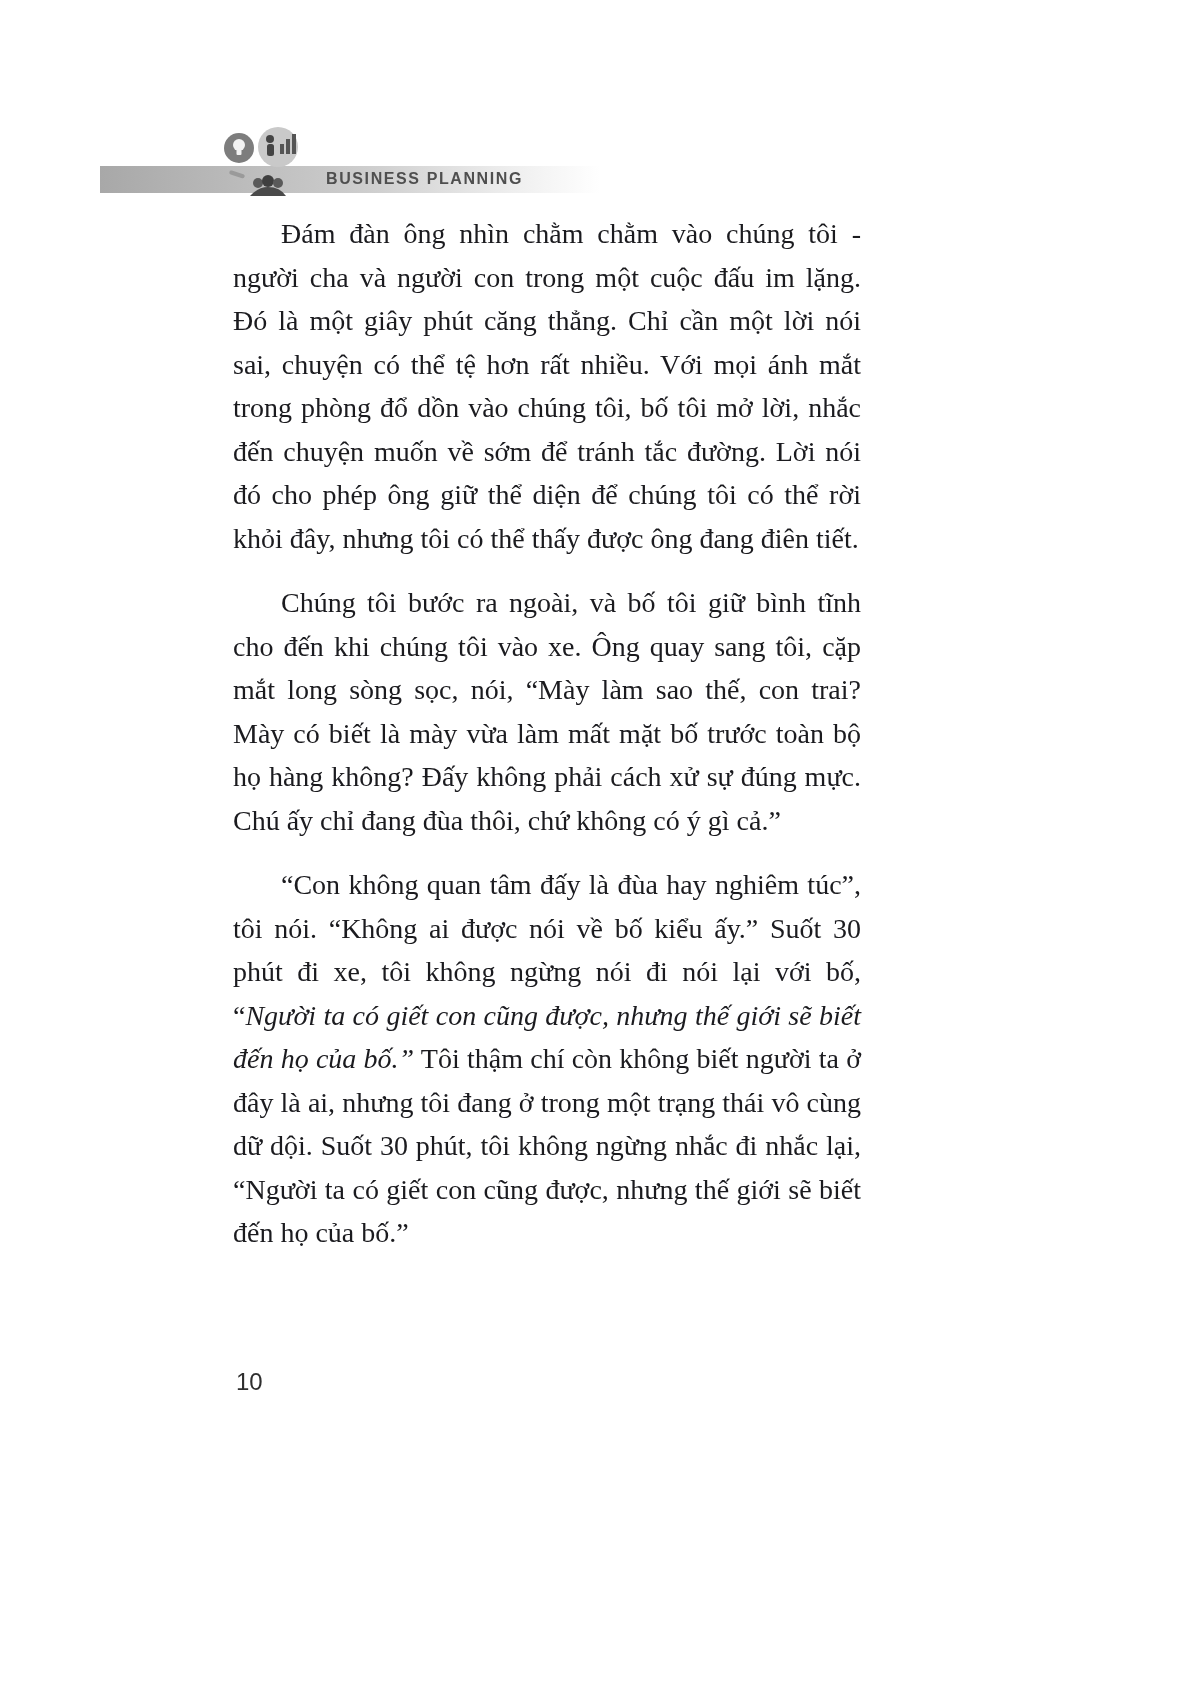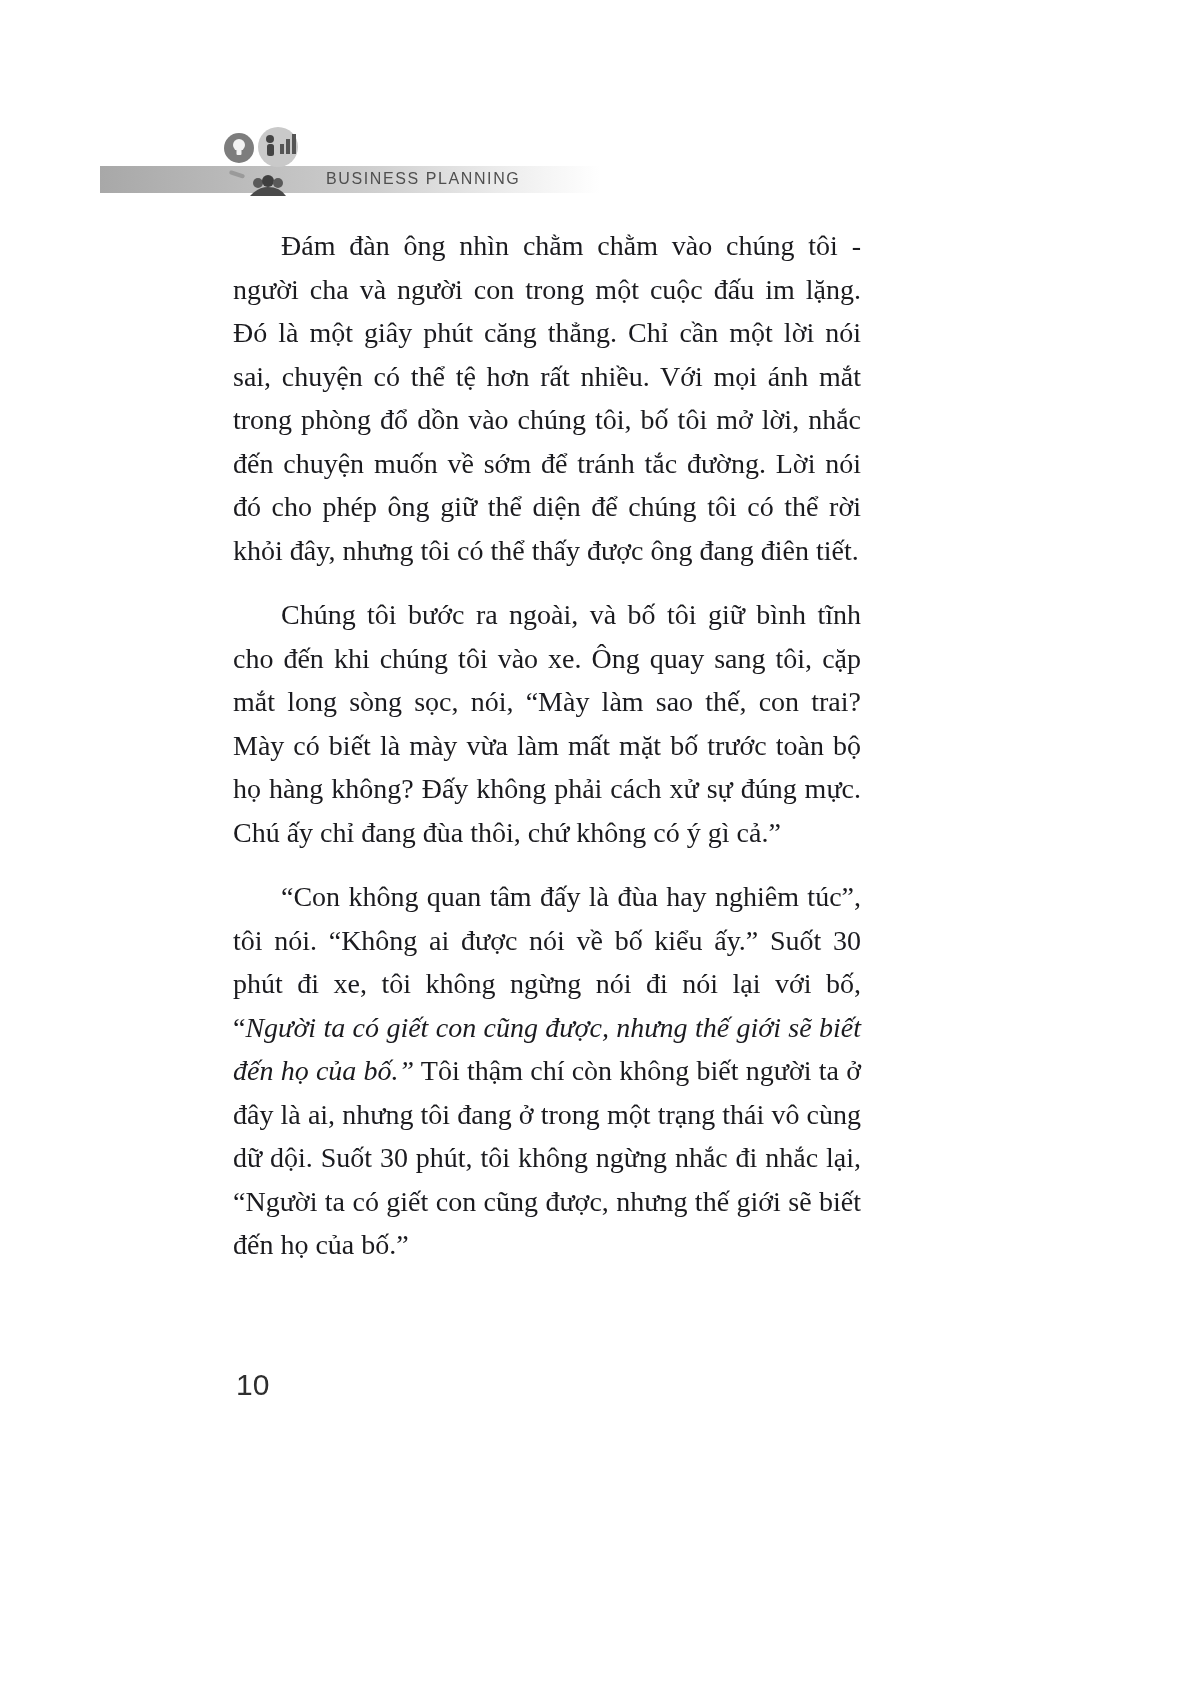--- a/index.html
+++ b/index.html
@@ -32,51 +32,51 @@
     top: 126px;
     width: 96px;
     height: 74px;
   }
   .header-title {
     position: absolute;
     left: 326px;
     top: 170px;
     font-family: "Liberation Sans", sans-serif;
     font-size: 16px;
-    font-weight: 400;
+    font-weight: 700;
     letter-spacing: 1.6px;
     color: #4f4f4f;
     white-space: nowrap;
   }
 
   
   .body-text {
     position: absolute;
     left: 233px;
     top: 212px;
     width: 628px;
     color: #1b1b1f;
     font-size: 28px;
     line-height: 43.5px;
     text-align: justify;
   }
   .body-text p {
-    margin: 12px 0 21px 0;
+    margin: 0 0 21px 0;
     text-indent: 48px;
   }
   .body-text em {
   }
 
   
   .page-number {
     position: absolute;
     left: 236px;
     top: 1368px;
     font-family: "Liberation Sans", sans-serif;
-    font-size: 30px;
+    font-size: 24px;
     color: #2e2e2e;
   }
 </style>
 </head>
 <body>
 
 <div class="page">
 
   <div class="header-bar"></div>
 

